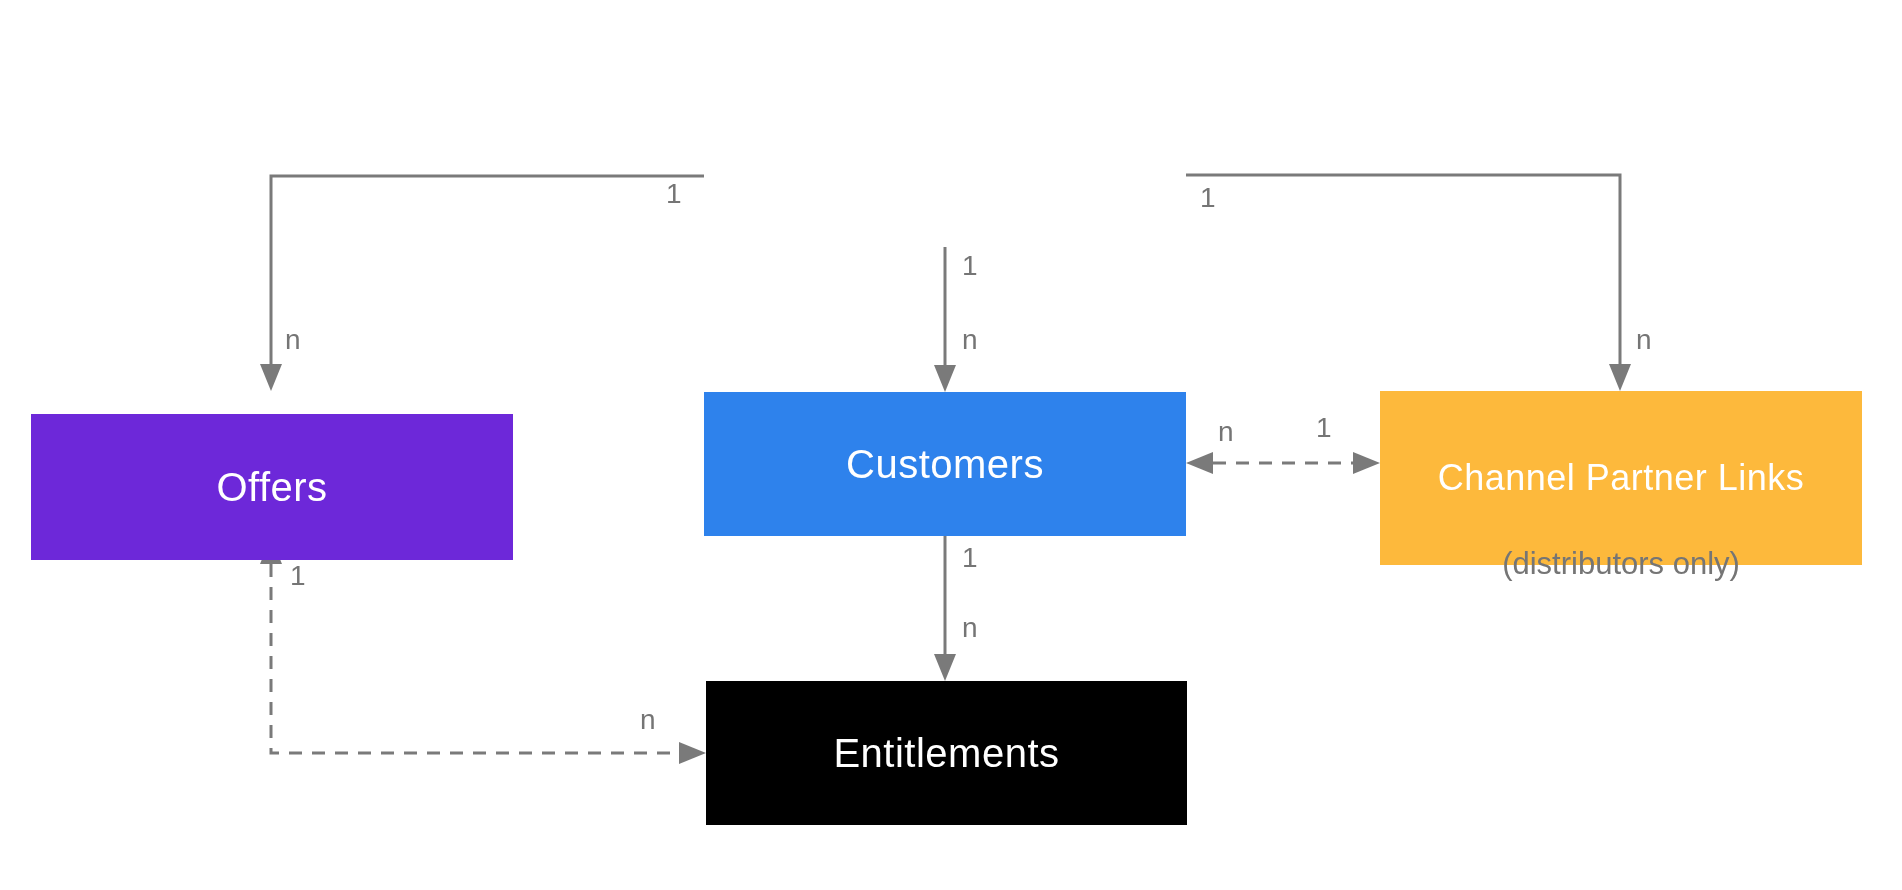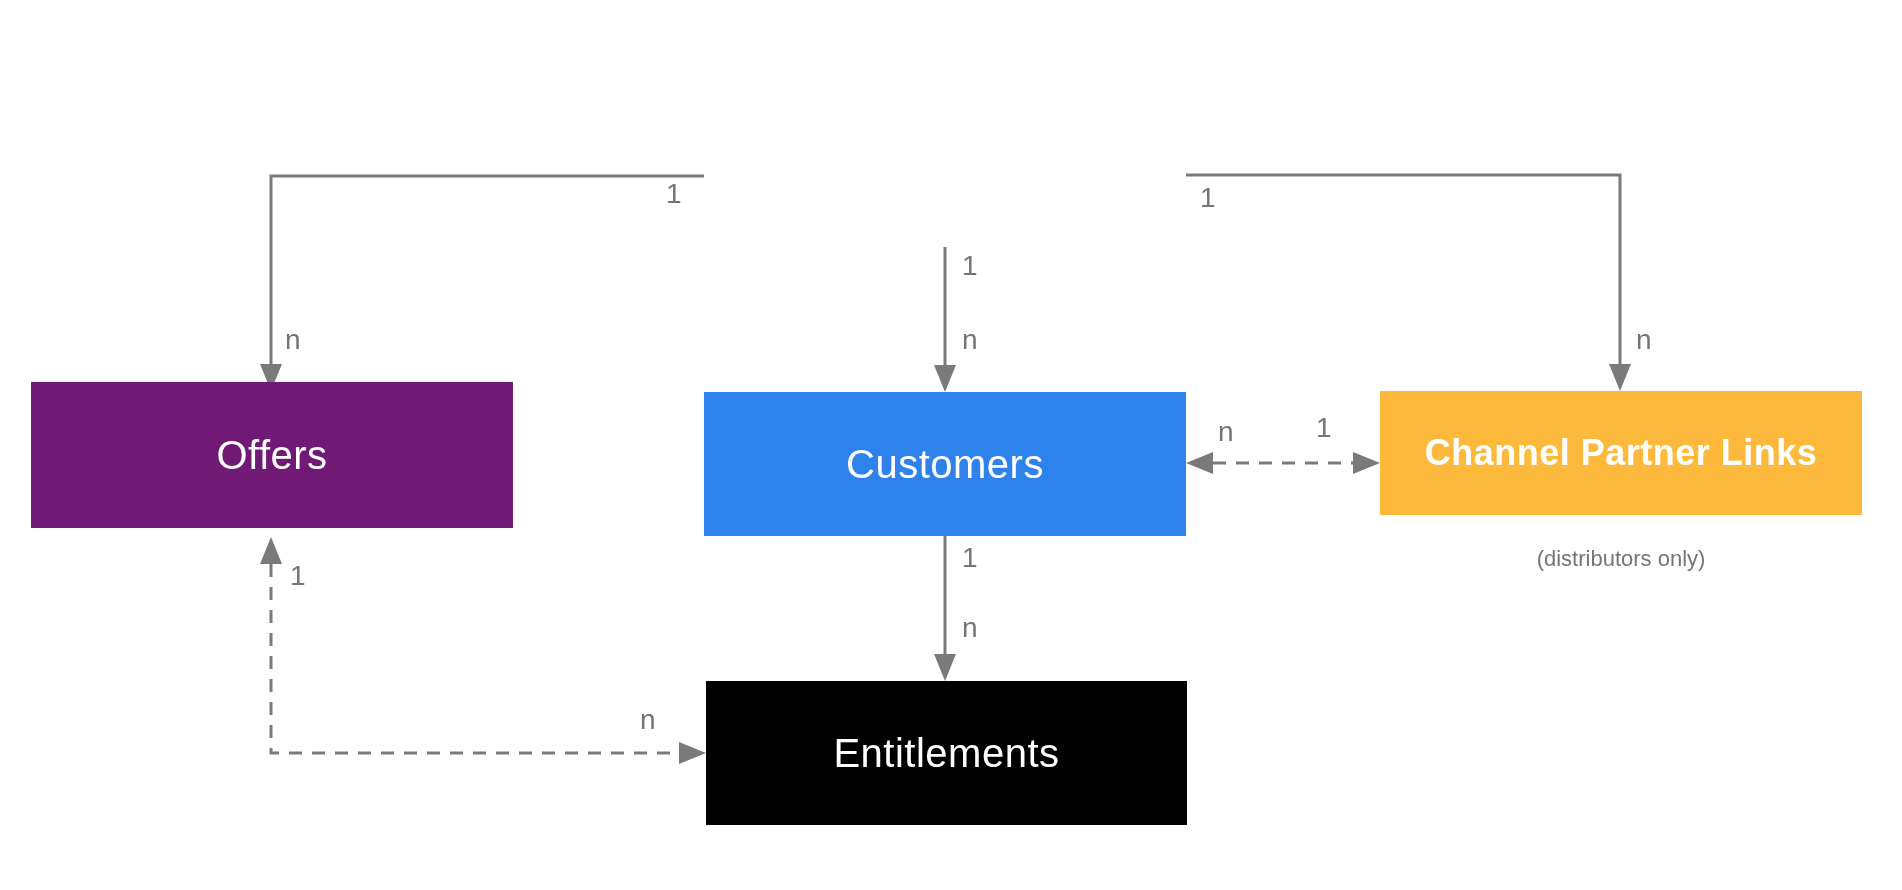--- a/index.html
+++ b/index.html
@@ -47,21 +47,21 @@
   .edge-label {
     position: absolute;
     color: #757575;
     font-size: 28px;
     line-height: 1;
     white-space: nowrap;
   }
   .node-note {
     position: absolute;
     color: #757575;
-    font-size: 22px;
+    font-size: 31px;
     text-align: center;
     white-space: nowrap;
   }
 </style>
 </head>
 <body>
 
 <div id="canvas">
 
   <svg id="edges-svg" viewBox="0 0 1902 890" xmlns="http://www.w3.org/2000/svg">
@@ -93,25 +93,25 @@
     </g>
 
     <g>
       <path class="edge-line dashed" d="M 271 564 L 271 753 L 679 753"></path>
       <polygon class="arrow-head" points="271,537 260,564 282,564"></polygon>
       <polygon class="arrow-head" points="706,753 679,742 679,764"></polygon>
     </g>
   </svg>
 
 
-  <div class="node" style="left: 31px; top: 382px; width: 482px; height: 146px; background-color: #701a75;">Offers</div>
+  <div class="node" style="left: 31px; top: 414px; width: 482px; height: 146px; background-color: #6d28d9;">Offers</div>
 
   <div class="node" style="left: 704px; top: 392px; width: 482px; height: 144px; background-color: rgb(46, 130, 236);">Customers</div>
 
-  <div class="node small-label" style="left: 1380px; top: 391px; width: 482px; height: 124px; background-color: rgb(253, 185, 60); font-weight: bold;">Channel Partner Links</div>
+  <div class="node small-label" style="left: 1380px; top: 391px; width: 482px; height: 174px; background-color: rgb(253, 185, 60);">Channel Partner Links</div>
 
   <div class="node" style="left: 706px; top: 681px; width: 481px; height: 144px; background-color: #000000;">Entitlements</div>
 
   <div class="node-note" style="left:1380px; top:546px; width:482px;">(distributors only)</div>
 
   <span class="edge-label" style="left:666px; top:180px;">1</span>
   <span class="edge-label" style="left:285px; top:326px;">n</span>
 
   <span class="edge-label" style="left:962px; top:252px;">1</span>
   <span class="edge-label" style="left:962px; top:326px;">n</span>

